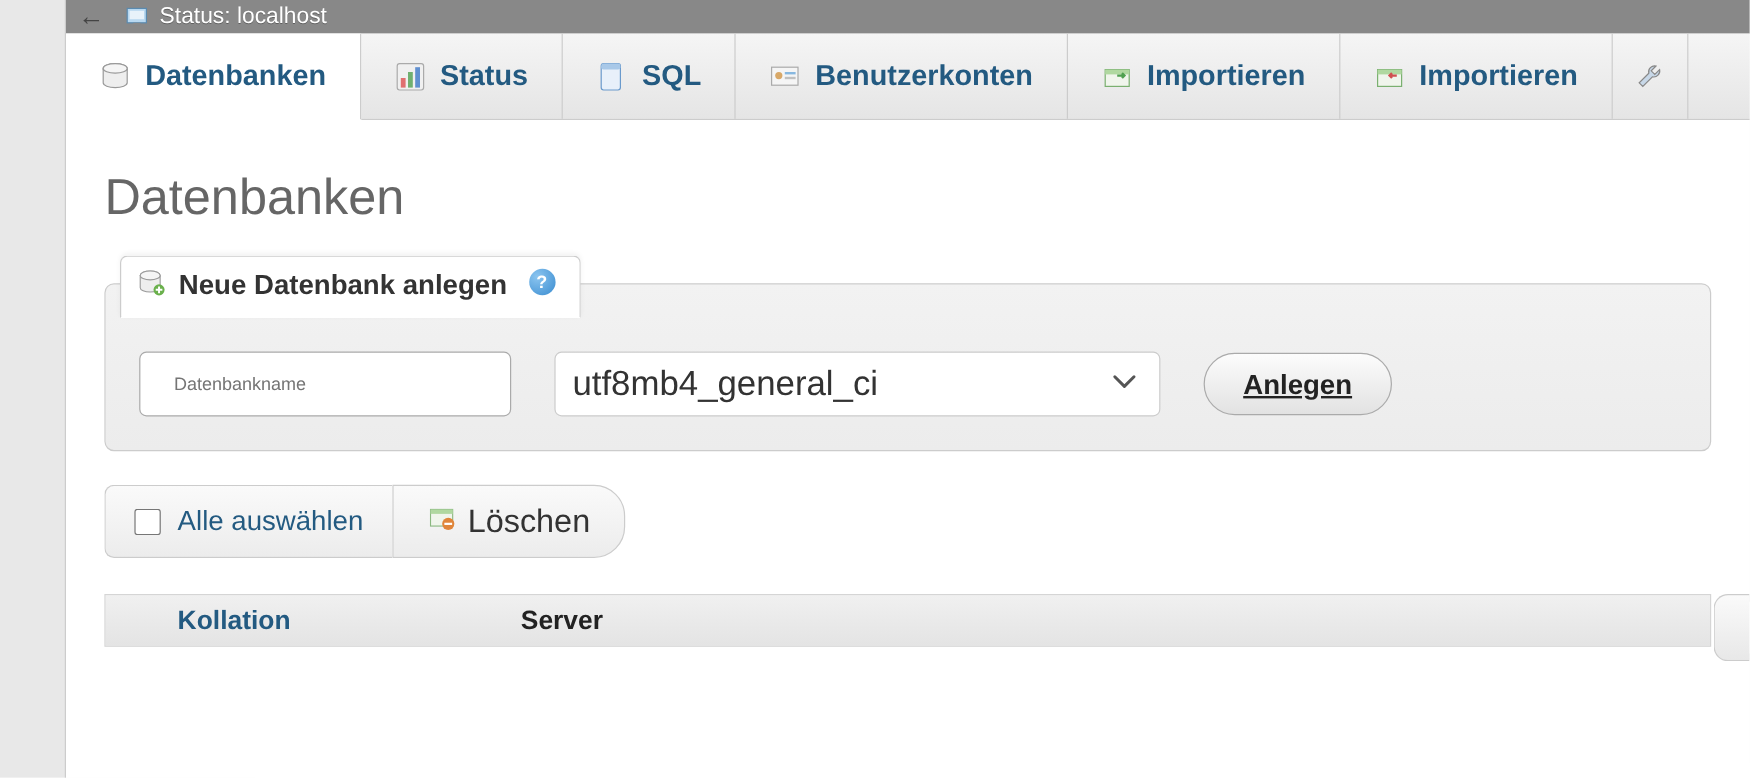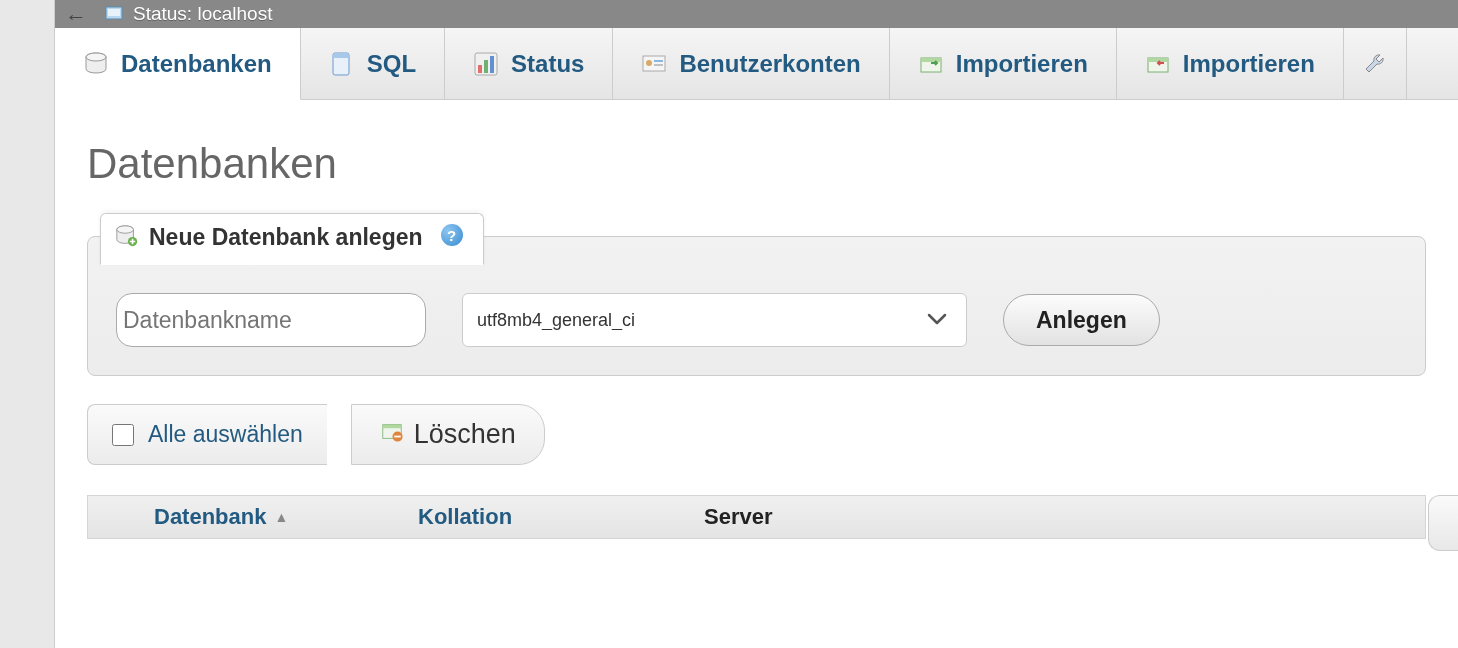--- a/index.html
+++ b/index.html
@@ -130,31 +130,31 @@
       margin-left: 8px;
     }
     .create-row {
       display: flex;
       align-items: center;
       gap: 36px;
     }
     .db-name-input {
       height: 54px;
       width: 310px;
-      font-size: 23px;
-      padding: 0 6px;
+      font-size: 15px;
+      padding: 0 28px;
       border: 1px solid #aaa;
-      border-radius: 16px;
+      border-radius: 6px;
       color: #666;
       background: #fff;
     }
     .collation-select {
       height: 54px;
       width: 505px;
-      font-size: 18px;
+      font-size: 29px;
       padding: 0 14px;
       border: 1px solid #ccc;
       border-radius: 6px;
       background: #fff;
       color: #333;
       appearance: none;
       position: relative;
     }
     .select-wrap {
       position: relative;
@@ -171,26 +171,26 @@
     .create-button {
       height: 52px;
       padding: 0 32px;
       font-size: 23px;
       font-weight: 600;
       color: #222;
       background: linear-gradient(to bottom, #fcfcfc, #e2e2e2);
       border: 1px solid #aaa;
       border-radius: 26px;
       cursor: pointer;
+      text-decoration: underline;
     }
     .actions-row {
       display: flex;
       align-items: stretch;
       margin-bottom: 30px;
-      gap: 24px;
     }
     .select-all-box {
       display: flex;
       align-items: center;
       gap: 14px;
       padding: 14px 24px;
       border: 1px solid #ccc;
       border-right: none;
       border-radius: 8px 0 0 8px;
       background: linear-gradient(to bottom, #fafafa, #ececec);
@@ -263,36 +263,36 @@
           <ellipse cx="13" cy="6" rx="10" ry="4" fill="#ddd" stroke="#999"></ellipse>
           <path d="M3 6 v12 a10 4 0 0 0 20 0 V6" fill="#eee" stroke="#999"></path>
           <ellipse cx="13" cy="6" rx="10" ry="4" fill="#f5f5f5" stroke="#999"></ellipse>
         </svg>
     </span>
     <span>Datenbanken</span>
   </div>
   <div class="tab">
     <span class="tab-icon">
       <svg width="26" height="26" viewBox="0 0 26 26">
-          <rect x="4" y="2" width="16" height="22" fill="#e8f0fa" stroke="#6a9acc" rx="2"></rect>
-          <rect x="4" y="2" width="16" height="5" fill="#a8c8e8" rx="2"></rect>
-        </svg>
-    </span>
-    <span>SQL</span>
-  </div>
-  <div class="tab">
-    <span class="tab-icon">
-      <svg width="26" height="26" viewBox="0 0 26 26">
           <rect x="2" y="2" width="22" height="22" fill="#f0f0f0" stroke="#aaa" rx="2"></rect>
           <rect x="5" y="14" width="4" height="8" fill="#e07070"></rect>
           <rect x="11" y="9" width="4" height="13" fill="#70b070"></rect>
           <rect x="17" y="5" width="4" height="17" fill="#6090d0"></rect>
         </svg>
     </span>
     <span>Status</span>
+  </div>
+  <div class="tab">
+    <span class="tab-icon">
+      <svg width="26" height="26" viewBox="0 0 26 26">
+          <rect x="4" y="2" width="16" height="22" fill="#e8f0fa" stroke="#6a9acc" rx="2"></rect>
+          <rect x="4" y="2" width="16" height="5" fill="#a8c8e8" rx="2"></rect>
+        </svg>
+    </span>
+    <span>SQL</span>
   </div>
   <div class="tab">
     <span class="tab-icon">
       <svg width="26" height="26" viewBox="0 0 26 26">
           <rect x="2" y="5" width="22" height="15" fill="#f5f5f5" stroke="#aaa"></rect>
           <circle cx="8" cy="12" r="3" fill="#d8a868"></circle>
           <rect x="13" y="9" width="9" height="2" fill="#88b8e0"></rect>
           <rect x="13" y="13" width="9" height="2" fill="#c0c0c0"></rect>
         </svg>
     </span>
@@ -373,22 +373,18 @@
             <circle cx="19" cy="19" r="5.5" fill="#e0853a"></circle>
             <rect x="15.5" y="18" width="7" height="2" fill="#fff"></rect>
           </svg>
       </span>
       <span>Löschen</span>
     </div>
   </div>
 
   <div class="table-head">
     <div class="th-checkbox"></div>
-    <div class="th-db">
-      <span>Datenbank</span>
-      <span class="sort-caret">▲</span>
-    </div>
     <div class="th-coll">Kollation</div>
     <div class="th-action">Server</div>
   </div>
 </div>
 
 <div class="right-edge-button"></div>
 
 </body></html>

